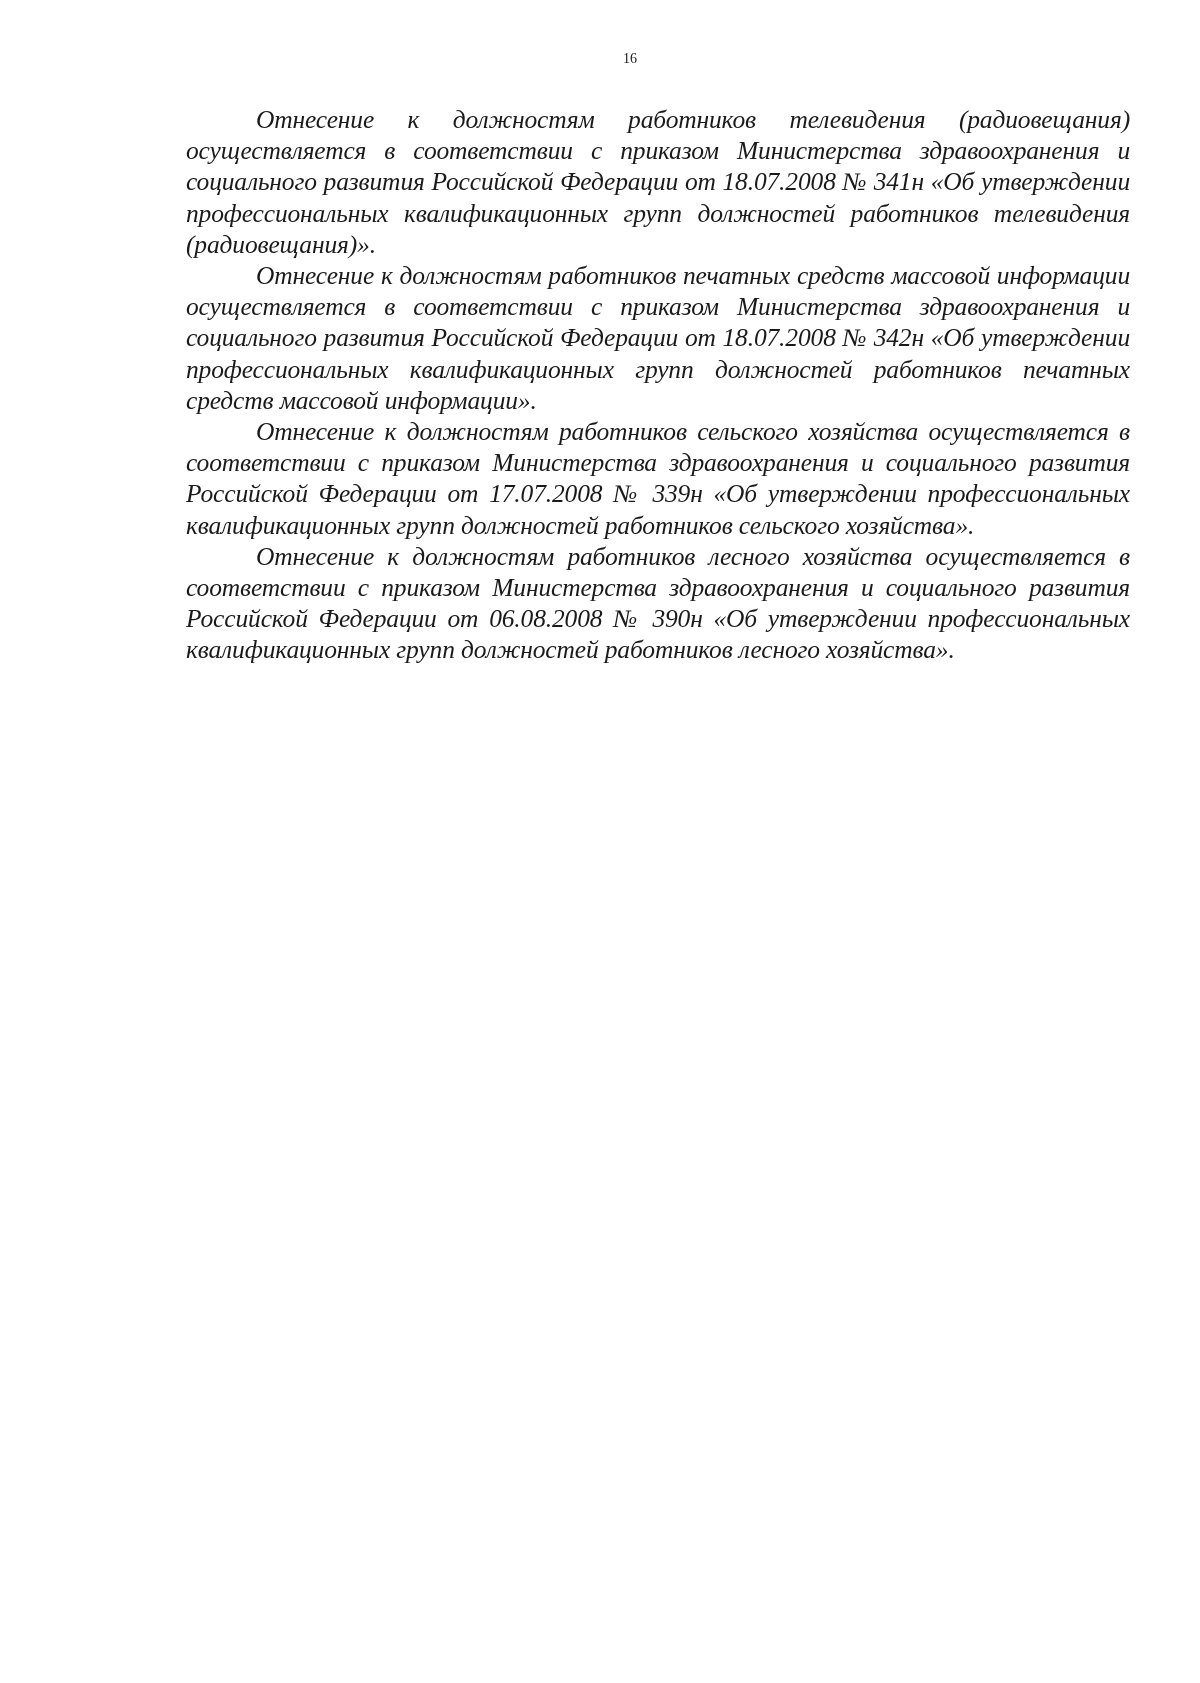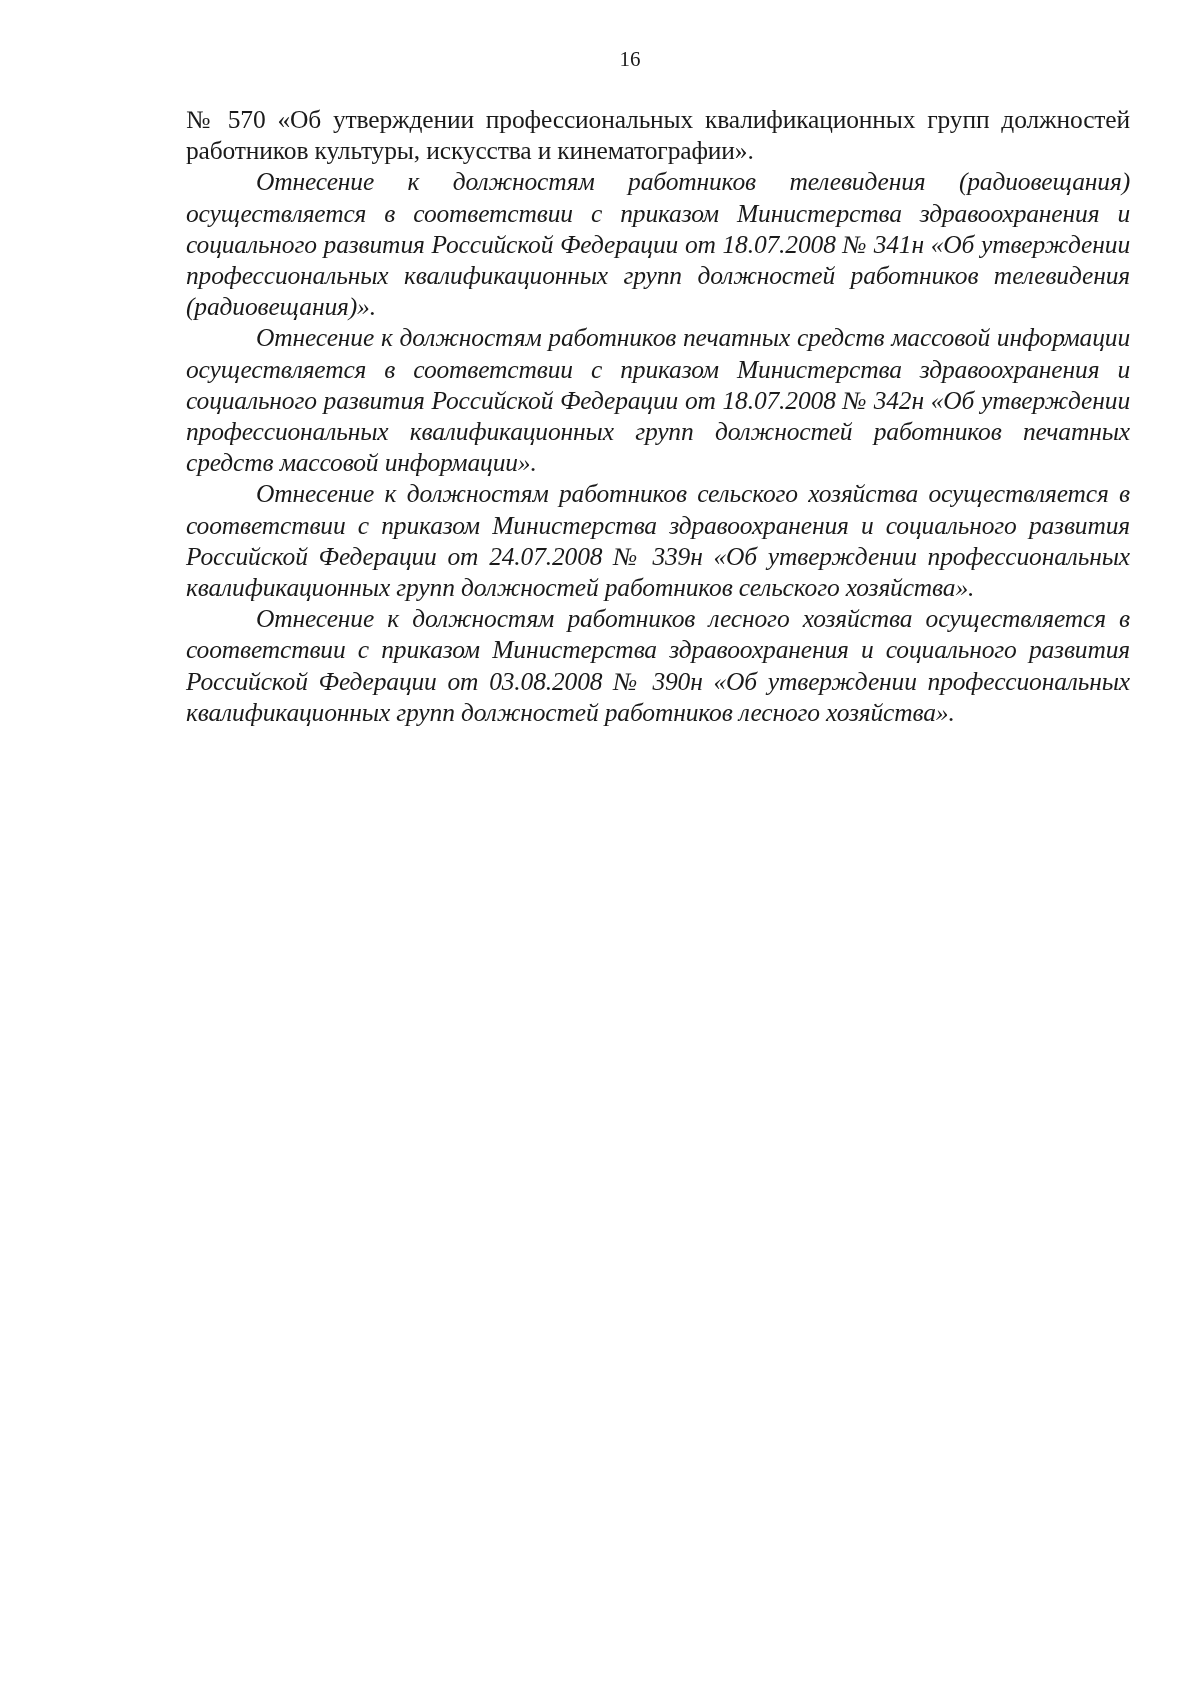--- a/index.html
+++ b/index.html
@@ -14,21 +14,21 @@
       overflow: hidden;
       color: #1a1a1a;
       font-family: "Liberation Serif", "DejaVu Serif", serif;
     }
     .page-number {
       position: absolute;
       top: 46px;
       left: 0;
       width: 1200px;
       text-align: center;
-      font-size: 21px;
+      font-size: 14px;
       line-height: 26px;
       padding-left: 60px;
       box-sizing: border-box;
     }
     .body-text {
       position: absolute;
       top: 104px;
       left: 186px;
       width: 944px;
     }
@@ -45,18 +45,17 @@
       text-indent: 70px;
       font-style: italic;
     }
   </style>
 </head>
 <body>
 
 <div class="page-number">16</div>
 
 <div class="body-text">
-  <p class="para">№ 570 «Об утверждении профессиональных квалификационных групп должностей работников культуры, искусства и кинематографии».</p>
   <p class="para indent">Отнесение к должностям работников телевидения (радиовещания) осуществляется в соответствии с приказом Министерства здравоохранения и социального развития Российской Федерации от 18.07.2008 № 341н «Об утверждении профессиональных квалификационных групп должностей работников телевидения (радиовещания)».</p>
   <p class="para indent">Отнесение к должностям работников печатных средств массовой информации осуществляется в соответствии с приказом Министерства здравоохранения и социального развития Российской Федерации от 18.07.2008 № 342н «Об утверждении профессиональных квалификационных групп должностей работников печатных средств массовой информации».</p>
-  <p class="para indent">Отнесение к должностям работников сельского хозяйства осуществляется в соответствии с приказом Министерства здравоохранения и социального развития Российской Федерации от 24.07.2008 № 339н «Об утверждении профессиональных квалификационных групп должностей работников сельского хозяйства».</p>
-  <p class="para indent">Отнесение к должностям работников лесного хозяйства осуществляется в соответствии с приказом Министерства здравоохранения и социального развития Российской Федерации от 03.08.2008 № 390н «Об утверждении профессиональных квалификационных групп должностей работников лесного хозяйства».</p>
+  <p class="para indent">Отнесение к должностям работников сельского хозяйства осуществляется в соответствии с приказом Министерства здравоохранения и социального развития Российской Федерации от 17.07.2008 № 339н «Об утверждении профессиональных квалификационных групп должностей работников сельского хозяйства».</p>
+  <p class="para indent">Отнесение к должностям работников лесного хозяйства осуществляется в соответствии с приказом Министерства здравоохранения и социального развития Российской Федерации от 06.08.2008 № 390н «Об утверждении профессиональных квалификационных групп должностей работников лесного хозяйства».</p>
 </div>
 
 </body></html>

